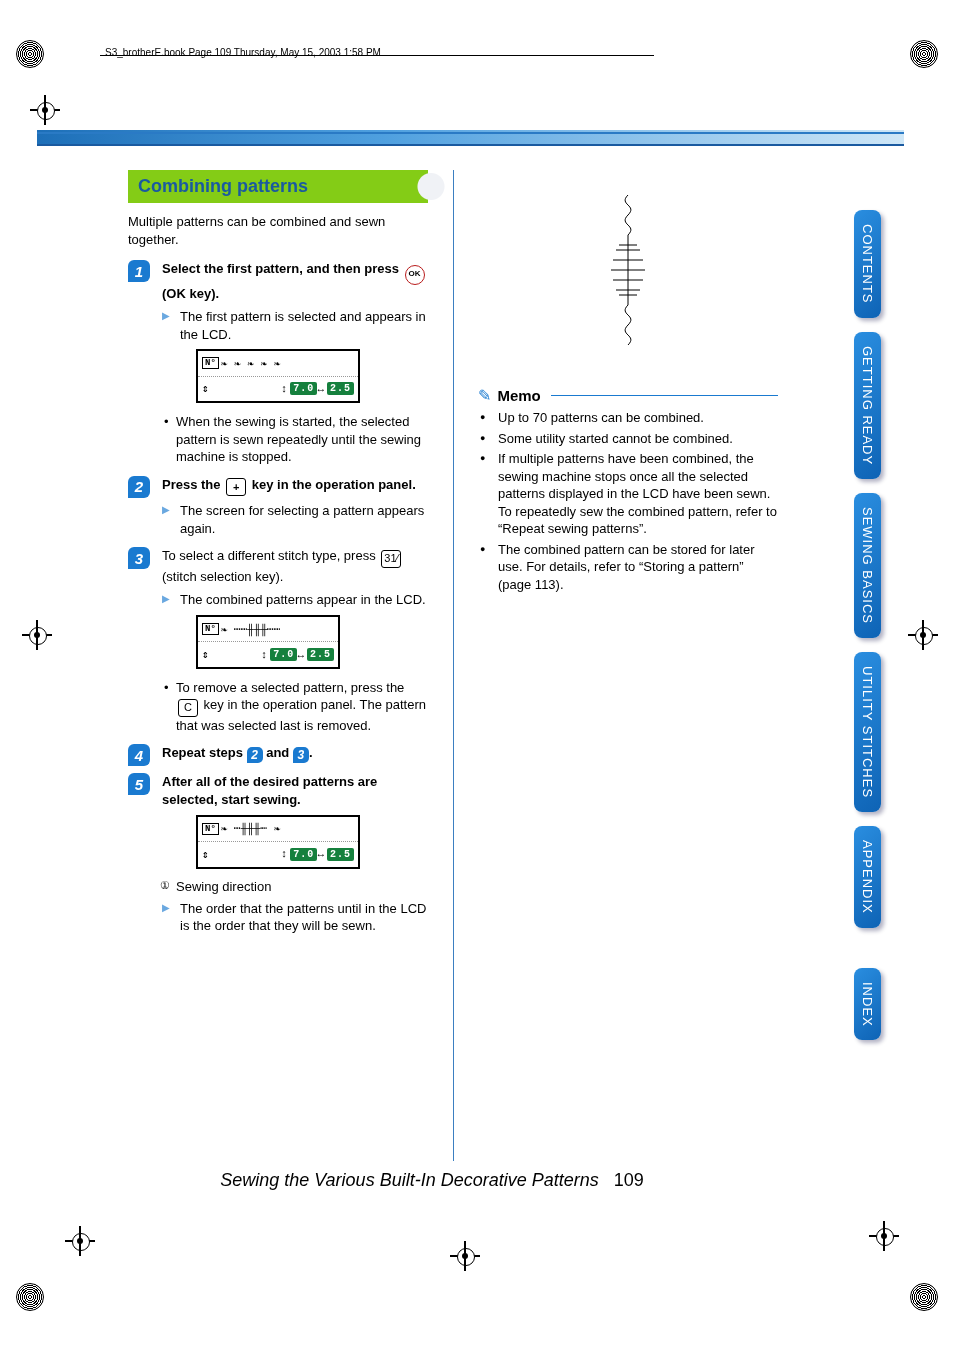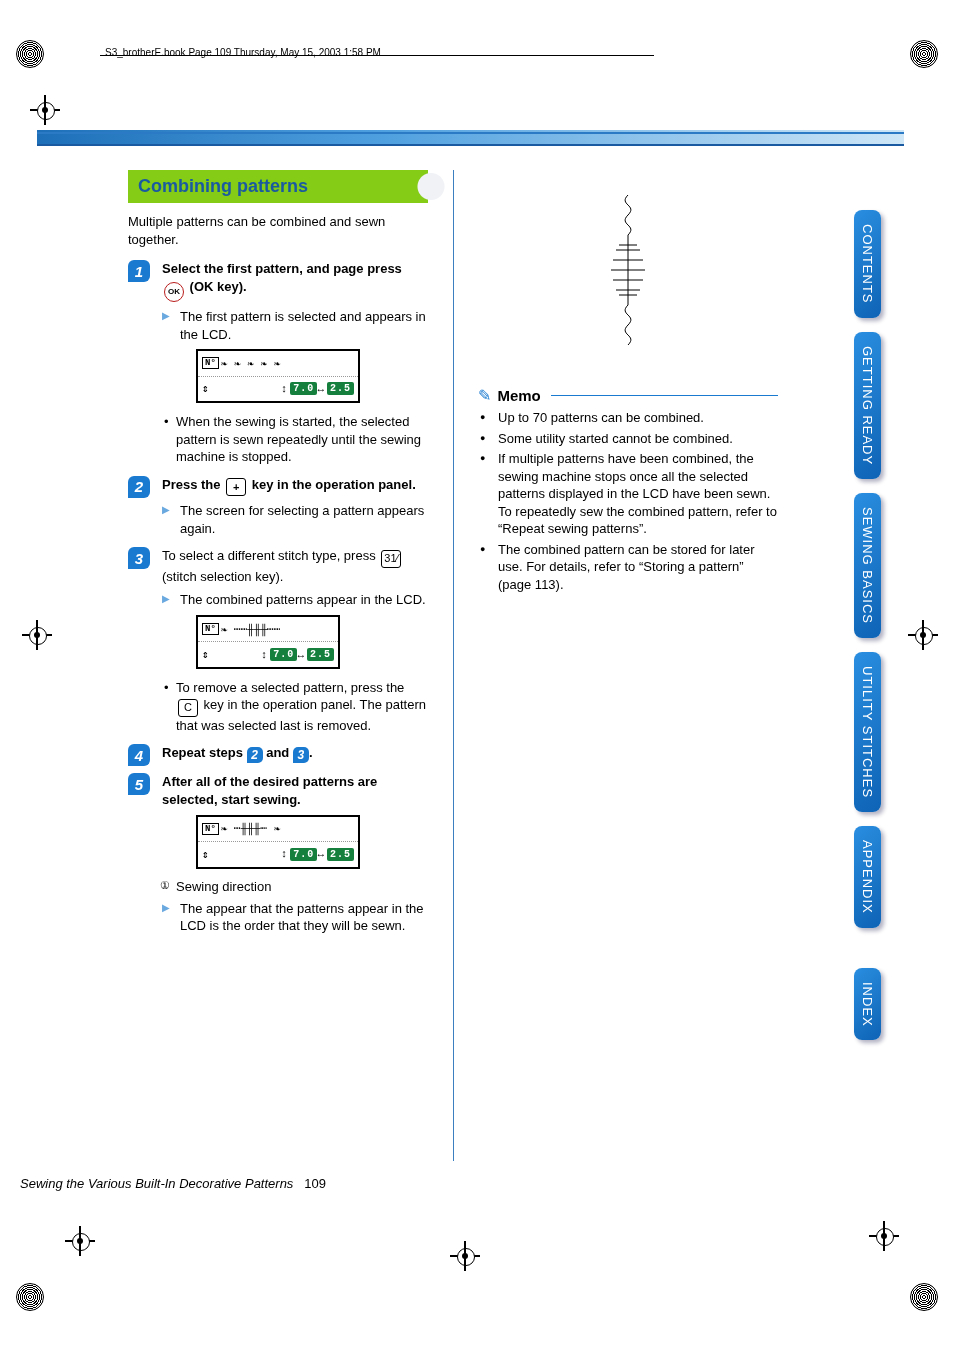--- a/index.html
+++ b/index.html
@@ -343,22 +343,22 @@
     box-shadow: 3px 3px 4px rgba(0,0,60,.3);
     text-align: center;
   }
   .tab.spacer { margin-top: 40px; }
 
   .footer {
     position: absolute;
     bottom: 160px;
     left: 0;
     right: 110px;
-    text-align: left;
-    font-size: 13px;
+    text-align: center;
+    font-size: 18px;
     margin-left: 20px;
   }
   .footer .ft {
     font-style: italic;
   }
 </style>
 </head>
 <body>
 
 <div class="print-mark" style="top:40px; left:16px;"></div>
@@ -395,21 +395,21 @@
 
   <div class="col left">
     <div class="section-title-wrap">
       <div class="section-title">Combining patterns</div>
     </div>
     <p class="intro">Multiple patterns can be combined and sewn together.</p>
 
     <div class="step">
       <div class="step-num">1</div>
       <div class="step-head">
-        <span>Select the first pattern, and page press </span><span class="ok-circle">OK</span><span> (OK key).</span>
+        <span>Select the first pattern, and then press </span><span class="ok-circle">OK</span><span> (OK key).</span>
       </div>
       <div class="step-sub">The first pattern is selected and appears in the LCD.</div>
       <div class="lcd">
         <div class="row top">
             <span class="badge">N°</span> 
             <span>❧ ❧ ❧ ❧ ❧</span>
           </div>
         <div class="row"><span>⇕</span><span style="flex:1"></span>↕<span class="seg">7.0</span> ↔<span class="seg">2.5</span></div>
       </div>
       <div class="bullet">When the sewing is started, the selected pattern is sewn repeatedly until the sewing machine is stopped.</div>
@@ -452,21 +452,21 @@
       <div class="step-num">5</div>
       <div class="step-head">After all of the desired patterns are selected, start sewing.</div>
       <div class="lcd">
         <div class="row top">
             <span class="badge">N°</span> 
             <span>❧ ┉╫╫╫┉ ❧</span>
           </div>
         <div class="row"><span>⇕</span><span style="flex:1"></span>↕<span class="seg">7.0</span> ↔<span class="seg">2.5</span></div>
       </div>
       <div class="caption">Sewing direction</div>
-      <div class="step-sub">The appear that the patterns appear in the LCD is the order that they will be sewn.</div>
+      <div class="step-sub">The order that the patterns until in the LCD is the order that they will be sewn.</div>
     </div>
   </div>
 
   <div class="col right">
     <div class="pattern-illu">
       <svg width="50" height="160" viewBox="0 0 50 160">
         <g stroke="#000" stroke-width="1" fill="none">
           <path d="M25 5 C15 15 35 15 25 25 C15 35 35 35 25 45"></path>
           <g>
             <line x1="25" y1="45" x2="25" y2="115"></line>

